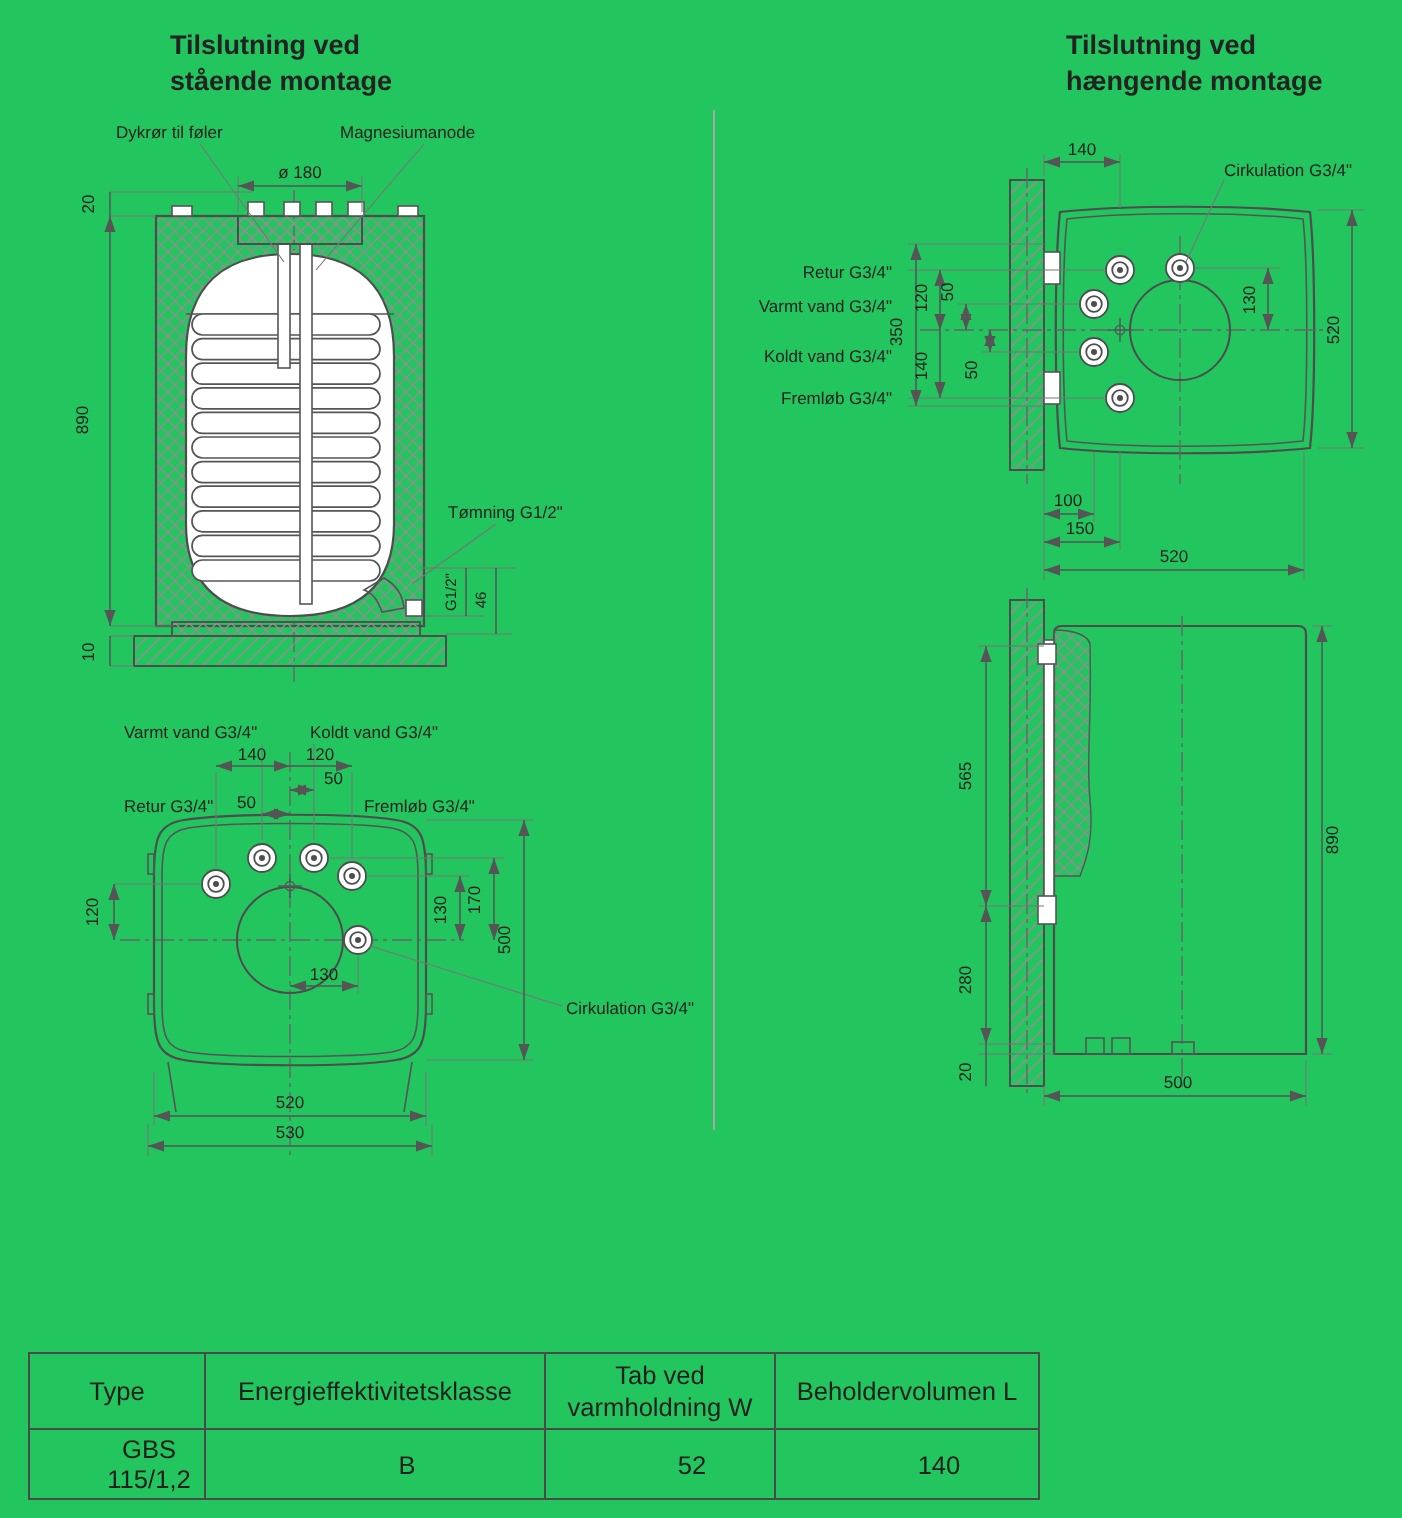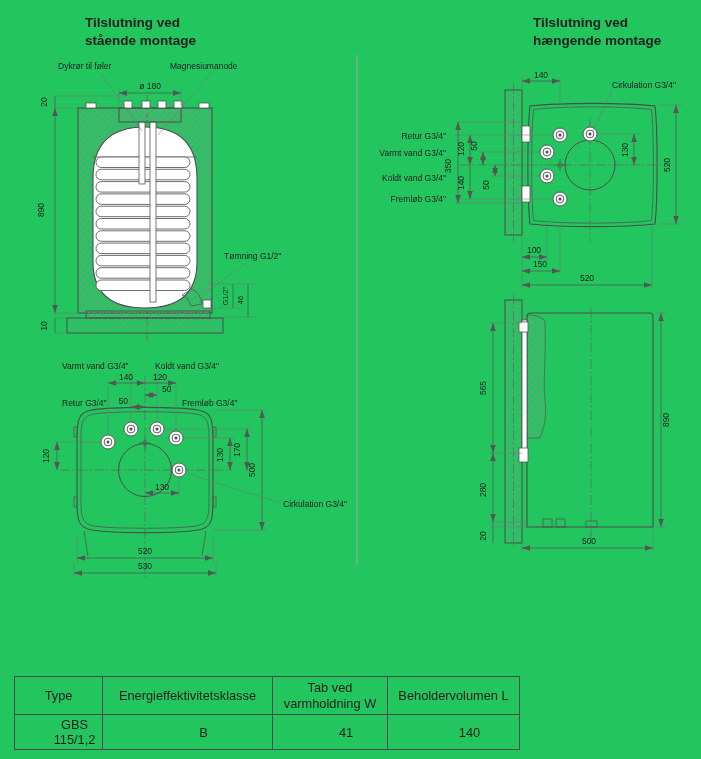--- a/index.html
+++ b/index.html
@@ -312,20 +312,20 @@
     <tbody>
           <tr>
       <th class="c1">Type</th>
       <th class="c2">Energieffektivitetsklasse</th>
       <th class="c3">Tab ved varmholdning W</th>
       <th class="c4">Beholdervolumen L</th>
     </tr>
     <tr>
       <td>GBS 115/1,2</td>
       <td>B</td>
-      <td>41</td>
+      <td>52</td>
       <td>140</td>
     </tr>
   </tbody>
       </table>
 </div>
 
 </div>
 
 </body></html>

